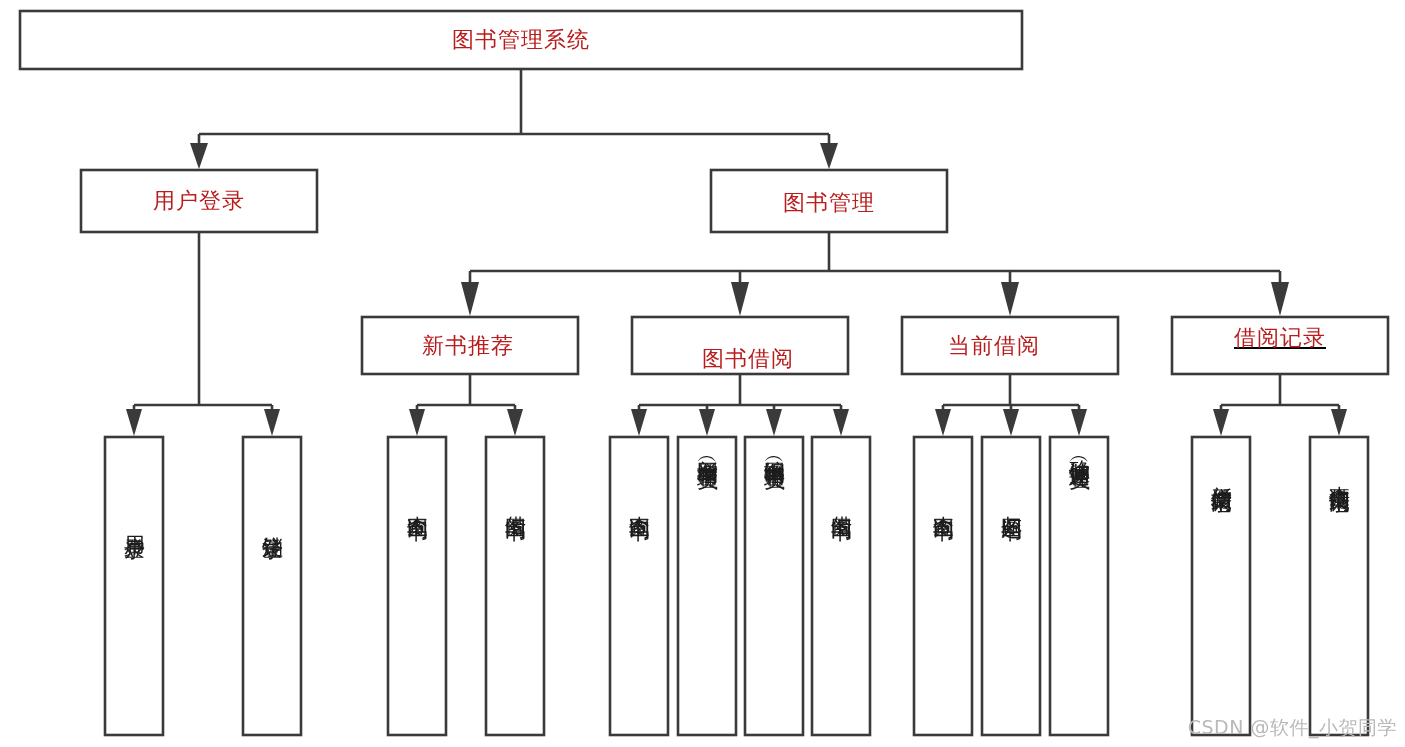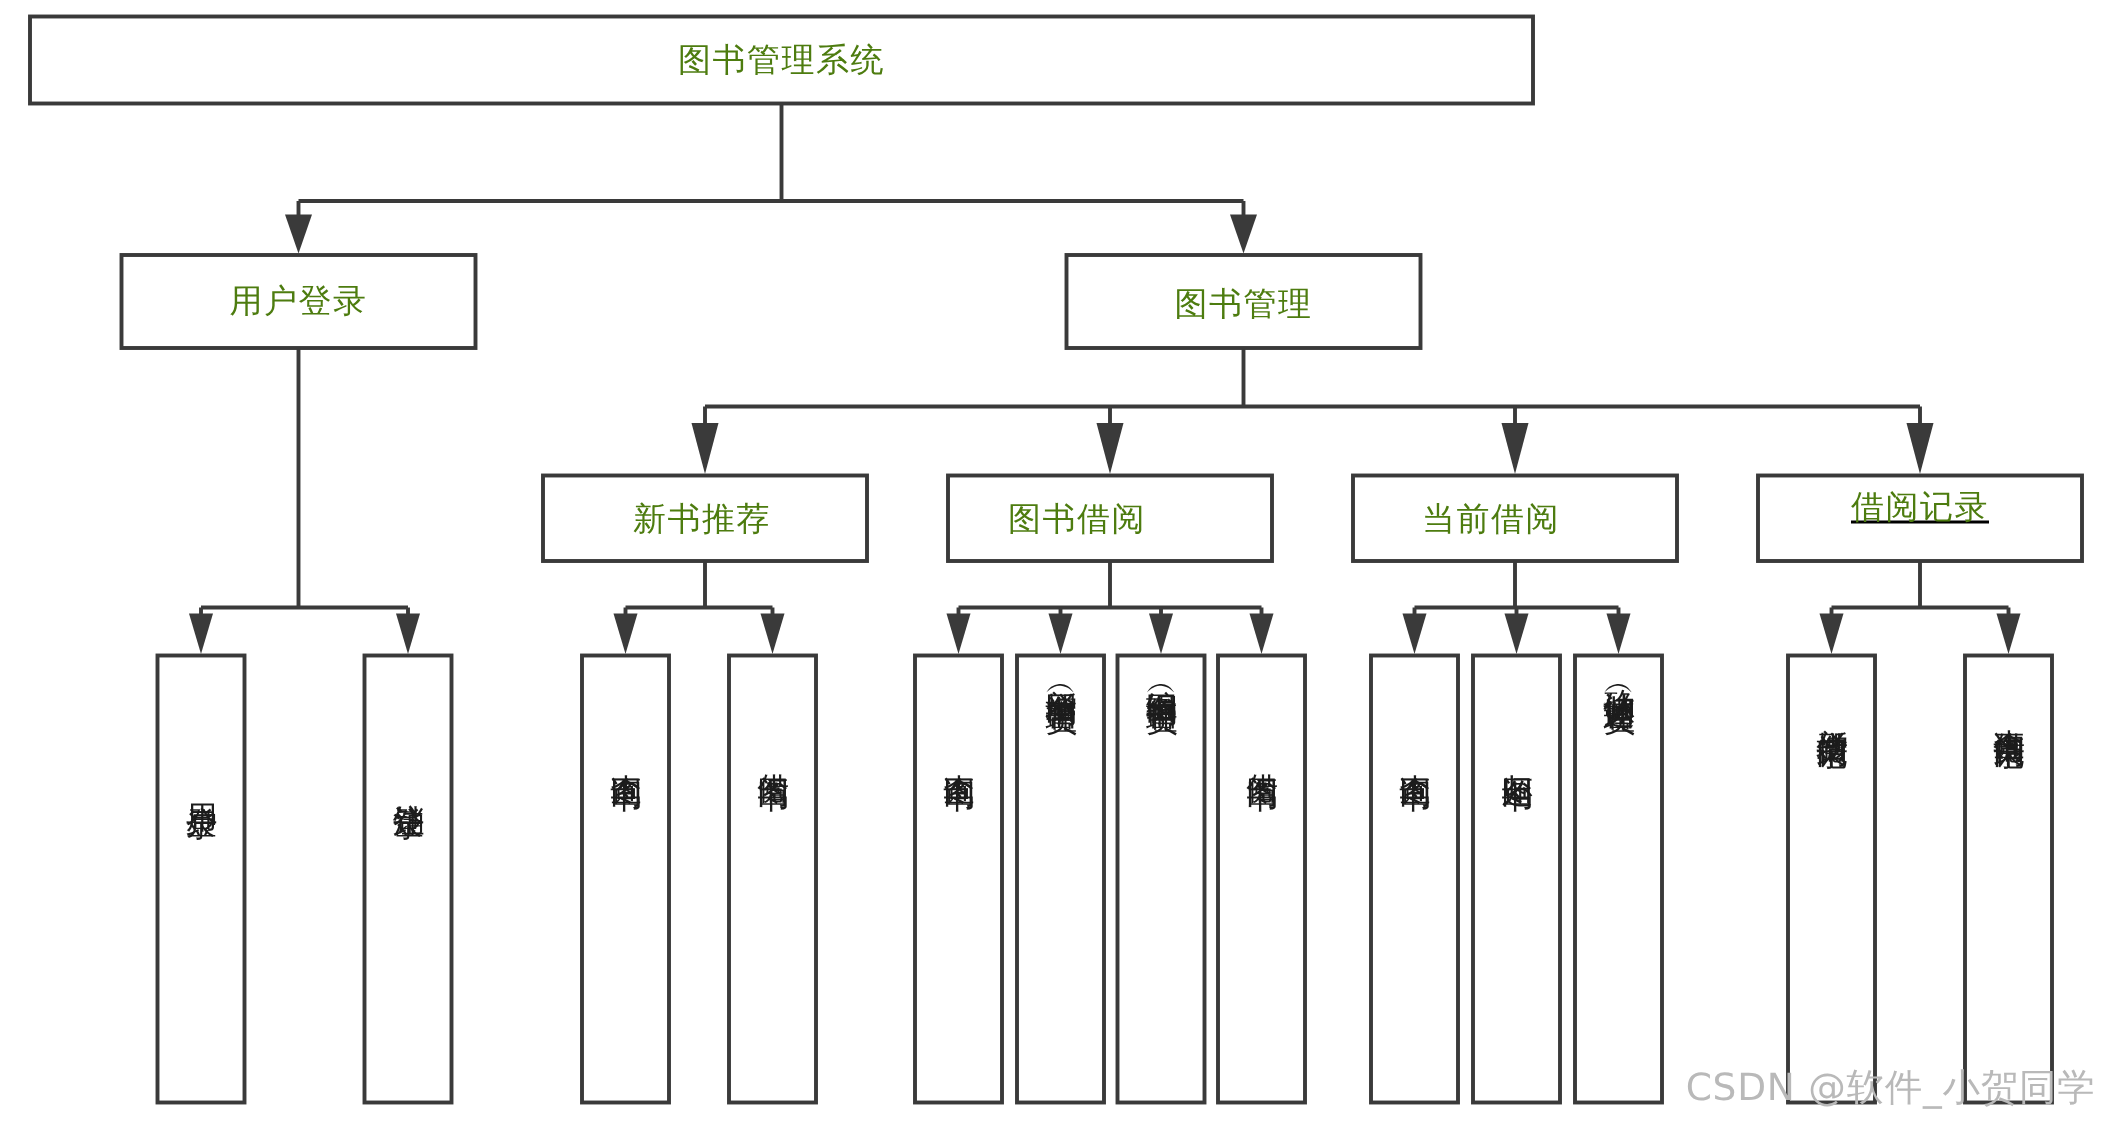--- a/index.html
+++ b/index.html
@@ -62,30 +62,30 @@
   .hlabel-wrap {
     position: absolute;
     display: flex;
     align-items: center;
     justify-content: center;
     pointer-events: none;
   }
   .hlabel-text {
     font-family: "DejaVu Sans", "Liberation Sans", sans-serif;
     font-size: 22px;
-    color: #4d7c0f;
+    color: #b91c1c;
     letter-spacing: 1px;
     white-space: nowrap;
   }
   #watermark {
     position: absolute;
     right: 8px;
     bottom: 6px;
     font-family: "DejaVu Sans", "Liberation Sans", sans-serif;
-    font-size: 25px;
+    font-size: 19px;
     color: #b9b9b9;
     letter-spacing: 0.5px;
     white-space: nowrap;
     pointer-events: none;
   }
 </style>
 </head>
 <body>
 
 <div id="diagram-root">
@@ -201,21 +201,21 @@
   <div class="hlabel-wrap" style="left:81px;  top:170px; width:236px; height:62px;">
     <span class="hlabel-text">用户登录</span>
   </div>
   <div class="hlabel-wrap" style="left:711px; top:170px; width:236px; height:65px;">
     <span class="hlabel-text">图书管理</span>
   </div>
 
   <div class="hlabel-wrap" style="left:362px;  top:317px; width:212px; height:57px;">
     <span class="hlabel-text">新书推荐</span>
   </div>
-  <div class="hlabel-wrap" style="left:610px;  top:317px; width:216px; height:57px;">
+  <div class="hlabel-wrap" style="left:640px;  top:317px; width:216px; height:57px;align-items:flex-end;">
     <span class="hlabel-text">图书借阅</span>
   </div>
   <div class="hlabel-wrap" style="left:902px;  top:317px; width:184px; height:57px;">
     <span class="hlabel-text">当前借阅</span>
   </div>
   <div class="hlabel-wrap" style="left:1172px; top:317px; width:216px; height:41px;text-decoration:underline;">
     <span class="hlabel-text">借阅记录</span>
   </div>
 
   <div class="vlabel-wrap" style="left:105px; top:437px; width:58px; height:298px; padding-top:82px;">

